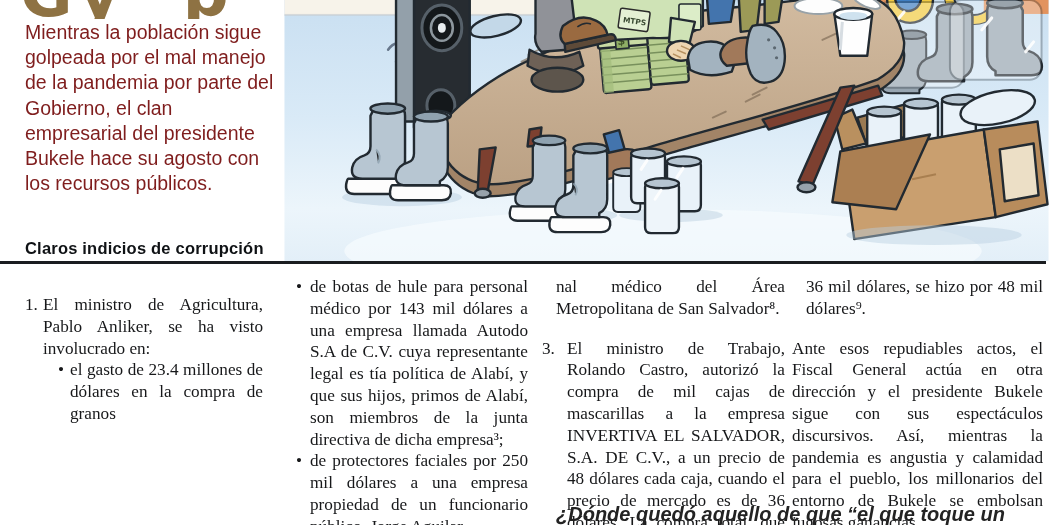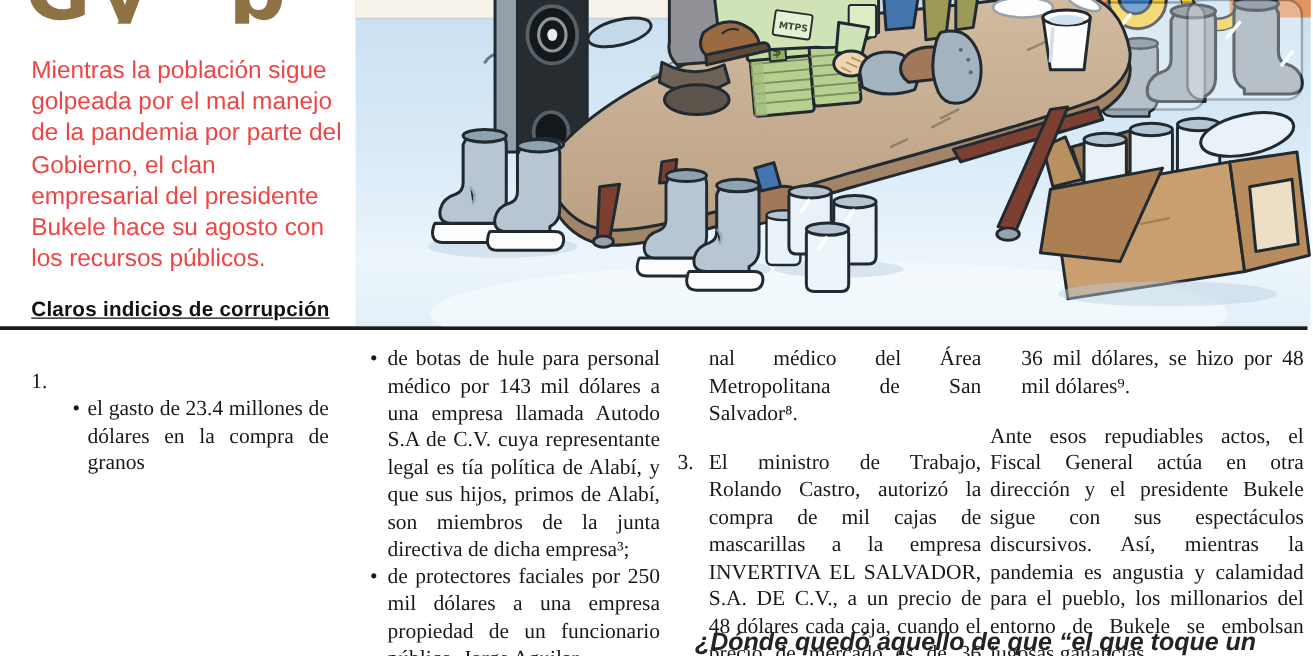--- a/index.html
+++ b/index.html
@@ -3,25 +3,25 @@
 <meta charset="utf-8">
 <style>
   html,body{margin:0;padding:0;background:#ffffff;}
   #page{position:relative;width:1050px;height:525px;background:#ffffff;overflow:hidden;
         font-family:"Liberation Serif", serif;}
   
   .headline-clip{position:absolute;left:20px;top:0;width:300px;height:19px;overflow:hidden;}
   .headline-clip span{display:block;margin-top:-38px;font:bold 64px/64px "DejaVu Sans",sans-serif;
         color:#8e7243;letter-spacing:6px;white-space:pre;}
   
-  .lede{position:absolute;left:25px;top:44px;width:252px;
-        font:19.5px/25.2px "Liberation Sans",sans-serif;color:#ef4444;}
+  .lede{position:absolute;left:25px;top:20px;width:252px;
+        font:19.5px/25.2px "Liberation Sans",sans-serif;color:#7f1d1d;}
   
   .section-title{position:absolute;left:25px;top:238px;
-        font:bold 16.5px/20px "Liberation Sans",sans-serif;color:#0f1215;letter-spacing:.2px;text-decoration:underline;}
+        font:bold 16.5px/20px "Liberation Sans",sans-serif;color:#0f1215;letter-spacing:.2px;}
   .rule{position:absolute;left:0;top:261px;width:1046px;height:3px;background:#1a1d20;}
   
   .illus{position:absolute;left:283px;top:0;width:767px;height:261px;}
   
   .bodycol{position:absolute;top:276px;font:17.2px/21.8px "Liberation Serif",serif;
         color:#17181a;text-align:justify;hyphens:auto;}
   #col1{left:7px;width:256px;}
   #col2{left:283px;width:245px;}
   #col3{left:542px;width:243px;}
   #col4{left:792px;width:251px;}
@@ -29,21 +29,21 @@
   .num-item .num{flex:0 0 18px;}
   #col1 .num{margin-left:18px;flex-basis:18px;}
   #col3 .num{flex-basis:25px;}
   .num-item .ntext{flex:1;text-align:justify;}
   .sub-bullet{display:flex;margin-left:51px;}
   .sub-bullet .marker{flex:0 0 12px;}
   .sub-bullet .btext{flex:1;text-align:justify;}
   .bullet{display:flex;margin-left:13px;}
   .bullet .marker{flex:0 0 14px;}
   .bullet .btext{flex:1;text-align:justify;}
-  .cont{margin-left:25px;}
+  .cont{margin-left:14px;}
   #col4 .cont{}
   .closing{margin-top:18px;}
   
   .pull-quote{position:absolute;left:556px;top:502px;width:480px;white-space:nowrap;
         font:bold italic 20px/24px "Liberation Sans",sans-serif;color:#232323;}
   
   .ln{stroke:#222a31;stroke-width:2.4;stroke-linejoin:round;stroke-linecap:round;}
   .thin{stroke:#222a31;stroke-width:1.6;stroke-linejoin:round;}
 </style>
 </head>
@@ -320,20 +320,21 @@
         <path d="M358,170 l6,-9"></path>
           <path d="M394,178 l6,-9"></path>
           <path d="M372,200 l6,-9"></path>
       </g>
     </g>
   </svg>
 
   <div class="bodycol" id="col1">
     <div class="num-item">
       <span class="num">1.</span>
+      <span class="ntext">El ministro de Agricultura, Pablo Anliker, se ha visto involucrado en:</span>
     </div>
     <div class="sub-bullet">
       <span class="marker">•</span>
       <span class="btext">el gasto de 23.4 millones de dólares en la compra de granos</span>
     </div>
   </div>
 
   <div class="bodycol" id="col2">
     <div class="bullet">
       <span class="marker">•</span>

